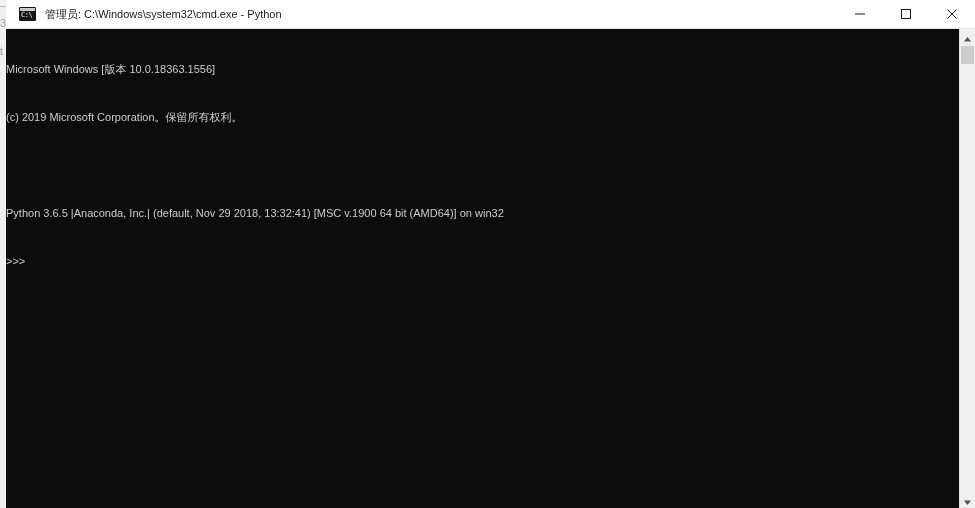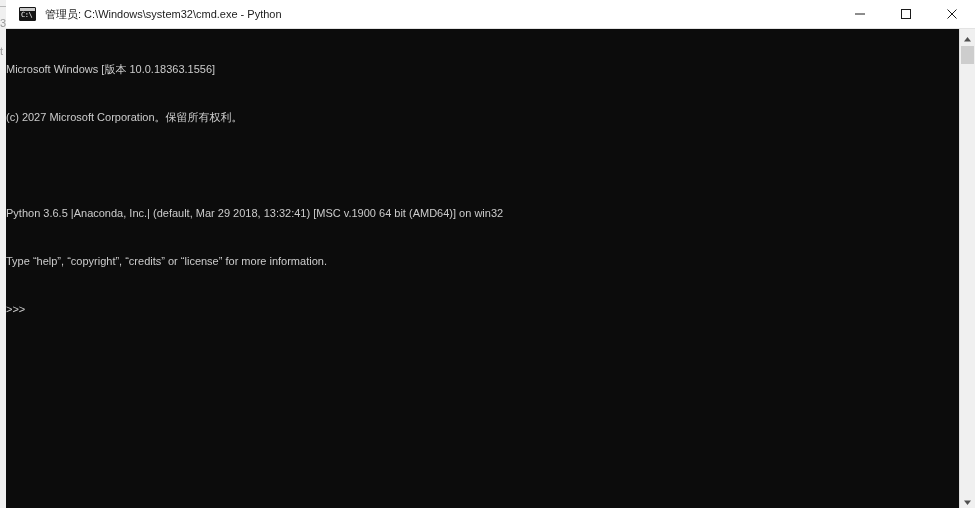--- a/index.html
+++ b/index.html
@@ -225,24 +225,23 @@
           </svg>
         </span>
       </button>
     </div>
   </div>
 
   <div id="console-area">
 
     <div id="console-text">
       <div class="line">Microsoft Windows [版本 10.0.18363.1556]</div>
-      <div class="line">(c) 2027 Microsoft Corporation。保留所有权利。</div>
+      <div class="line">(c) 2019 Microsoft Corporation。保留所有权利。</div>
       <div class="line"></div>
-      <div class="line">Python 3.6.5 |Anaconda, Inc.| (default, Mar 29 2018, 13:32:41) [MSC v.1900 64 bit (AMD64)] on win32</div>
-      <div class="line">Type “help”, “copyright”, “credits” or “license” for more information.</div>
+      <div class="line">Python 3.6.5 |Anaconda, Inc.| (default, Nov 29 2018, 13:32:41) [MSC v.1900 64 bit (AMD64)] on win32</div>
       <div class="line">&gt;&gt;&gt;</div>
     </div>
 
     <div id="console-scrollbar">
       <div class="sb-arrow" id="scroll-up-arrow">
         <span>
           <svg width="9" height="7" viewBox="0 0 9 7" aria-hidden="true">
             <path d="M4.5 1 L8 5.5 L1 5.5 Z" fill="#505050"></path>
           </svg>
         </span>

